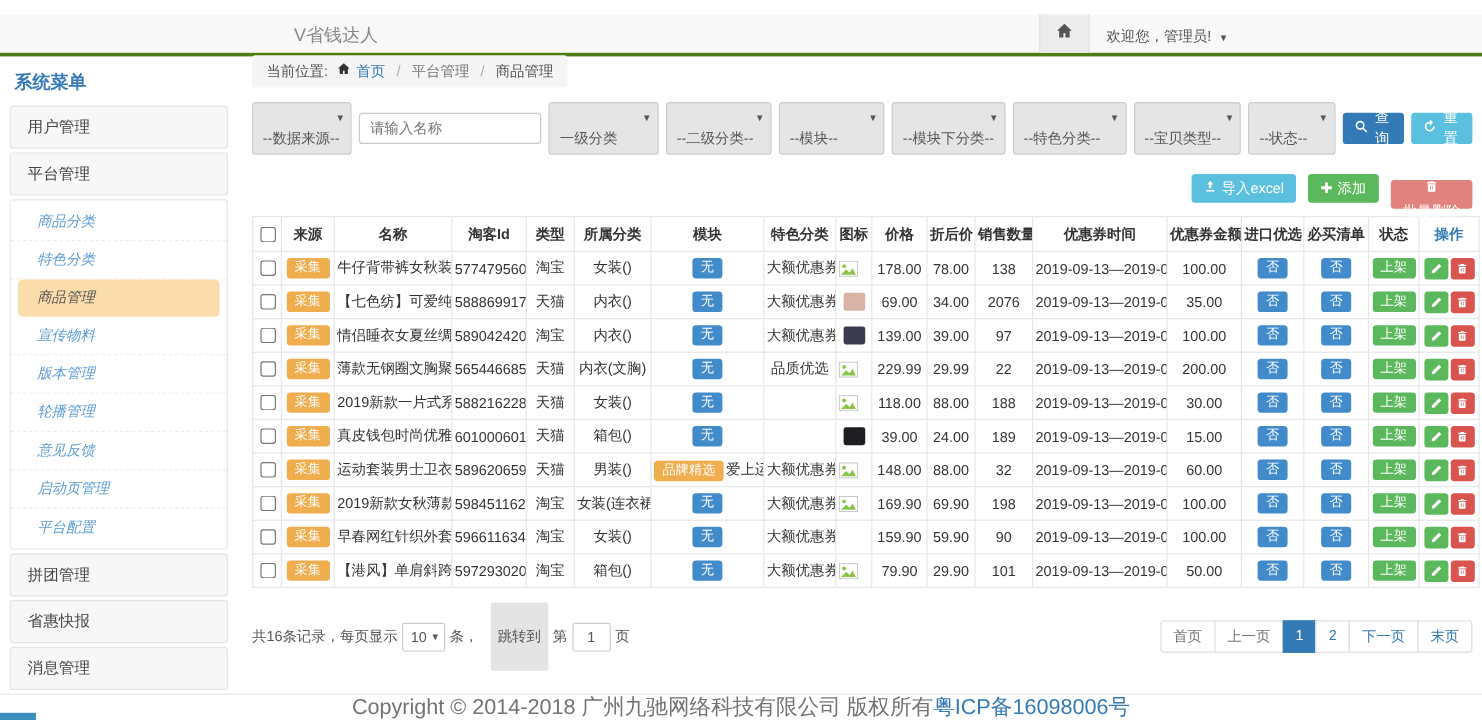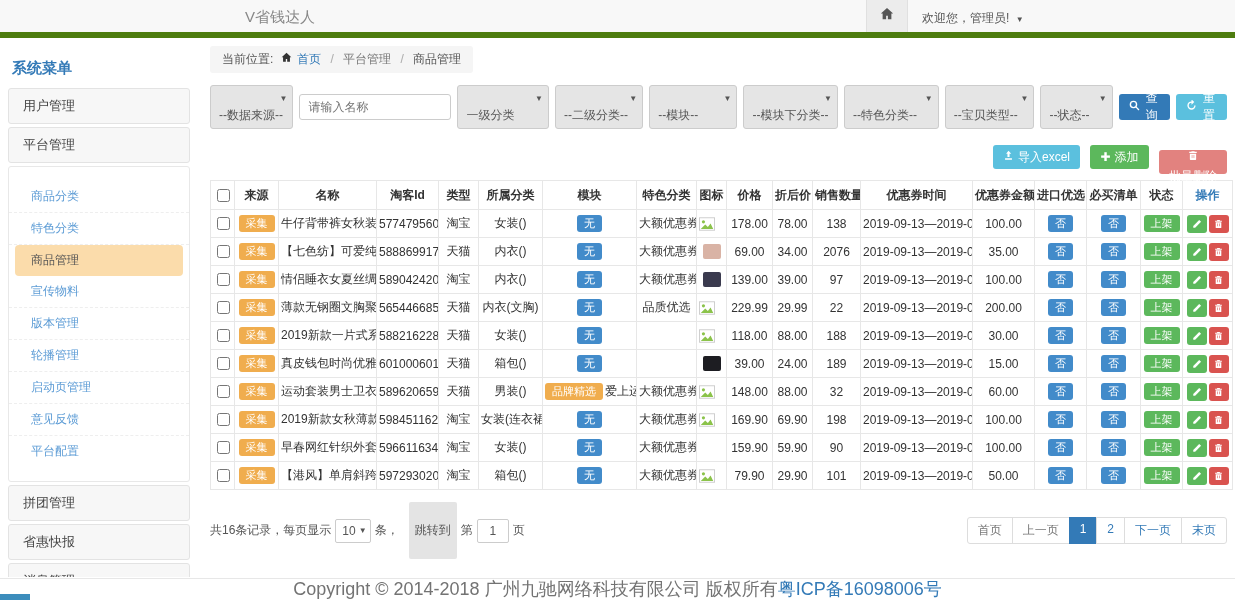--- a/index.html
+++ b/index.html
@@ -1,29 +1,29 @@
 <!DOCTYPE html>
 <html><head>
 <meta charset="utf-8">
 <style>
   html,body{margin:0;padding:0;width:1235px;height:600px;overflow:hidden;
     font-family:"Liberation Sans","DejaVu Sans",sans-serif;background:#fff;color:#333;}
   
-  .topbar{position:absolute;top:0;left:0;right:0;height:32px;background:#f8f8f8;border-bottom:6px solid #4d7c0f;}
+  .topbar{position:absolute;top:12px;left:0;right:0;height:32px;background:#f8f8f8;border-bottom:3px solid #4d7c0f;}
   .topbar-title{position:absolute;left:245px;top:8px;font-size:15px;color:#888;}
   .home-box{position:absolute;left:866px;top:0;width:40px;height:32px;background:#ececec;
     border-left:1px solid #e0e0e0;border-right:1px solid #e0e0e0;display:flex;align-items:center;justify-content:center;cursor:pointer;}
   .welcome{position:absolute;left:922px;top:10px;font-size:12px;color:#555;cursor:pointer;}
   .welcome .caret{font-size:8px;color:#555;margin-left:3px;}
   
   .sidebar{position:absolute;left:8px;top:47px;width:182px;height:530px;overflow:hidden;}
   .sb-title{font-size:15px;font-weight:bold;color:#337ab7;padding:12px 4px 10px 4px;}
   .sb-header{background:#f7f7f7;border:1px solid #e3e3e3;border-radius:3px;margin-bottom:3px;
     padding:8px 14px;font-size:13px;color:#444;cursor:pointer;}
-  .sb-sub{background:#fff;border:1px solid #e8e8e8;border-radius:3px;margin-bottom:3px;padding:14px 0;}
+  .sb-sub{background:#fff;border:1px solid #e8e8e8;border-radius:3px;margin-bottom:3px;padding:2px 0;font-style:italic;}
   .sb-link{font-size:12px;color:#5b9bd5;padding:7px 0 7px 22px;border-bottom:1px dashed #eee;cursor:pointer;}
   .sb-link:last-child{border-bottom:none;}
   .sb-link.active{background:#fbdcab;border-radius:4px;margin:0 6px;padding-left:16px;color:#555;border-bottom:none;}
   
   .main{position:absolute;left:210px;top:32px;width:1017px;}
   .breadcrumb{display:inline-block;background:#f5f5f5;border-radius:3px;margin-top:14px;
     padding:5px 12px;font-size:12px;color:#555;}
   .breadcrumb .bc-home{color:#337ab7;cursor:pointer;}
   .breadcrumb .bc-sep{color:#aaa;margin:0 6px;}
   .breadcrumb .bc-mid{color:#777;}
@@ -102,22 +102,22 @@
   <div>
       <div class="sb-header">用户管理</div>
       <div class="sb-header">平台管理</div>
       <div class="sb-sub">
         <div class="sb-link">商品分类</div>
         <div class="sb-link">特色分类</div>
         <div class="sb-link active">商品管理</div>
         <div class="sb-link">宣传物料</div>
         <div class="sb-link">版本管理</div>
         <div class="sb-link">轮播管理</div>
+        <div class="sb-link">意见反馈</div>
         <div class="sb-link">启动页管理</div>
-        <div class="sb-link">意见反馈</div>
         <div class="sb-link">平台配置</div>
       </div>
       <div class="sb-header">拼团管理</div>
       <div class="sb-header">省惠快报</div>
       <div class="sb-header">消息管理</div>
     </div>
 </div>
 
 <div class="main">
 

